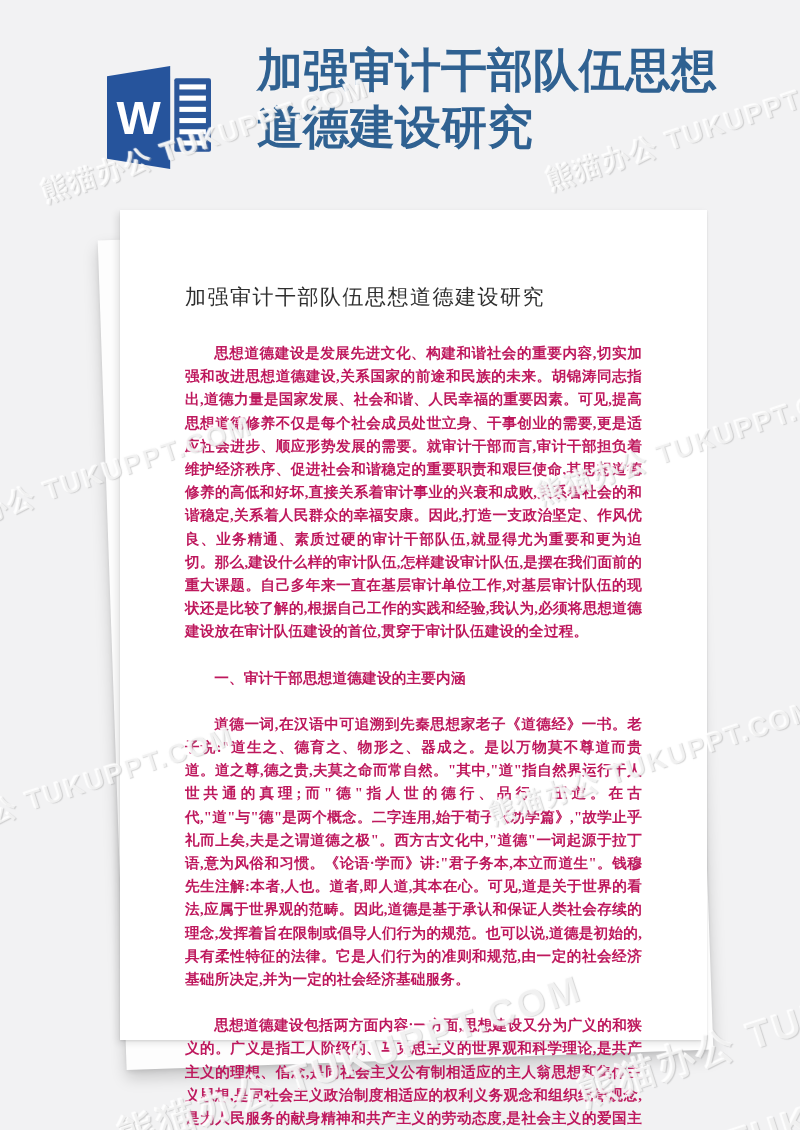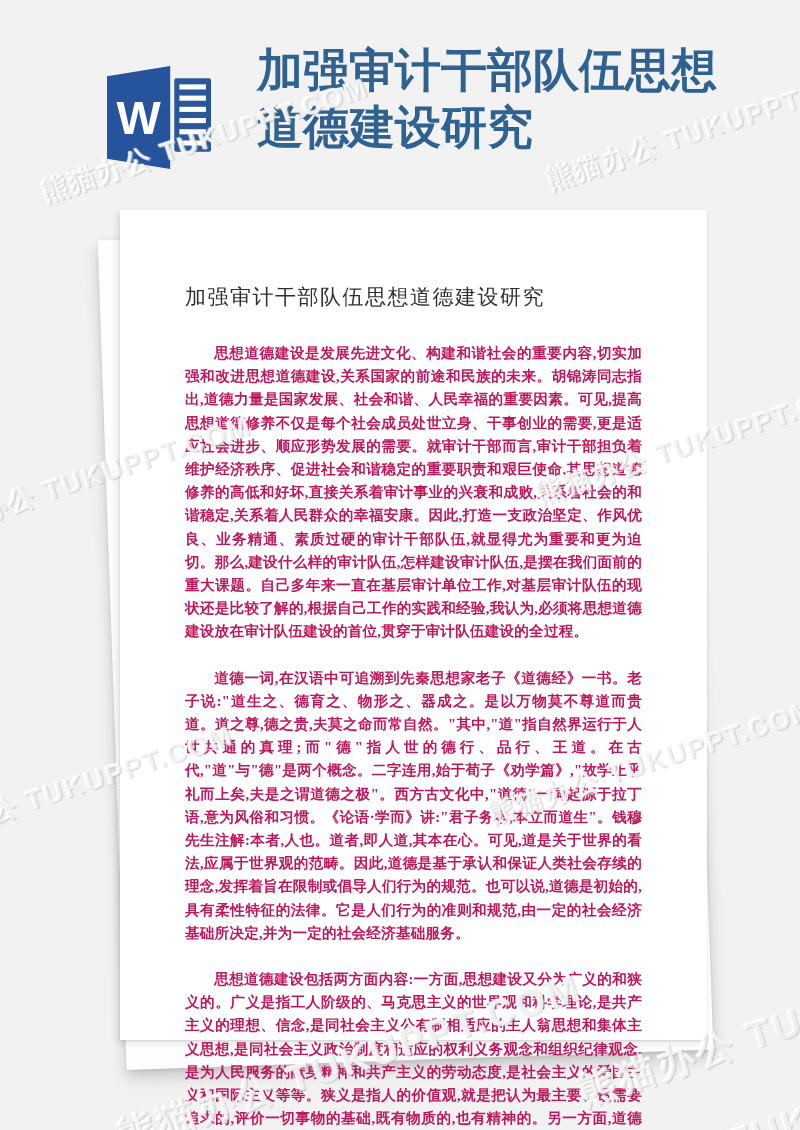--- a/index.html
+++ b/index.html
@@ -83,20 +83,21 @@
   <h1 class="page-heading">加强审计干部队伍思想道德建设研究</h1>
 </div>
 
 <div class="sheet sheet-back"></div>
 
 <div class="sheet sheet-front">
   <h2 class="doc-title">加强审计干部队伍思想道德建设研究</h2>
 
   <p class="para">思想道德建设是发展先进文化、构建和谐社会的重要内容,切实加强和改进思想道德建设,关系国家的前途和民族的未来。胡锦涛同志指出,道德力量是国家发展、社会和谐、人民幸福的重要因素。可见,提高思想道德修养不仅是每个社会成员处世立身、干事创业的需要,更是适应社会进步、顺应形势发展的需要。就审计干部而言,审计干部担负着维护经济秩序、促进社会和谐稳定的重要职责和艰巨使命,其思想道德修养的高低和好坏,直接关系着审计事业的兴衰和成败,关系着社会的和谐稳定,关系着人民群众的幸福安康。因此,打造一支政治坚定、作风优良、业务精通、素质过硬的审计干部队伍,就显得尤为重要和更为迫切。那么,建设什么样的审计队伍,怎样建设审计队伍,是摆在我们面前的重大课题。自己多年来一直在基层审计单位工作,对基层审计队伍的现状还是比较了解的,根据自己工作的实践和经验,我认为,必须将思想道德建设放在审计队伍建设的首位,贯穿于审计队伍建设的全过程。</p>
 
+  <p class="para heading">一、审计干部思想道德建设的主要内涵</p>
 
   <p class="para">道德一词,在汉语中可追溯到先秦思想家老子《道德经》一书。老子说:"道生之、德育之、物形之、器成之。是以万物莫不尊道而贵道。道之尊,德之贵,夫莫之命而常自然。"其中,"道"指自然界运行于人世共通的真理;而"德"指人世的德行、品行、王道。在古代,"道"与"德"是两个概念。二字连用,始于荀子《劝学篇》,"故学止乎礼而上矣,夫是之谓道德之极"。西方古文化中,"道德"一词起源于拉丁语,意为风俗和习惯。《论语·学而》讲:"君子务本,本立而道生"。钱穆先生注解:本者,人也。道者,即人道,其本在心。可见,道是关于世界的看法,应属于世界观的范畴。因此,道德是基于承认和保证人类社会存续的理念,发挥着旨在限制或倡导人们行为的规范。也可以说,道德是初始的,具有柔性特征的法律。它是人们行为的准则和规范,由一定的社会经济基础所决定,并为一定的社会经济基础服务。</p>
 
   <p class="para">思想道德建设包括两方面内容:一方面,思想建设又分为广义的和狭义的。广义是指工人阶级的、马克思主义的世界观和科学理论,是共产主义的理想、信念,是同社会主义公有制相适应的主人翁思想和集体主义思想,是同社会主义政治制度相适应的权利义务观念和组织纪律观念,是为人民服务的献身精神和共产主义的劳动态度,是社会主义的爱国主义和国际主义等等。狭义是指人的价值观,就是把认为最主要、最需要追求的,评价一切事物的基础,既有物质的,也有精神的。另一方面,道德是指一个人所具有的道德品质的统称,反映一个人道德品质高低的标准,其核心是个人与他人、个人与社会、个人与集体的关系。道德建设是指政治道德、职业道德、社会公德、家庭伦理道德和中华民族在长期历史发展中形成的许多传统美德。</p>
 </div>
 
 <div class="wm wm-s" style="left:205px; top:140px;">熊猫办公 TUKUPPT.COM</div>
 <div class="wm wm-s" style="left:710px; top:128px;">熊猫办公 TUKUPPT.COM</div>
 <div class="wm wm-s" style="left:88px;  top:478px;">熊猫办公 TUKUPPT.COM</div>
 <div class="wm wm-s" style="left:700px; top:442px;">熊猫办公 TUKUPPT.COM</div>

